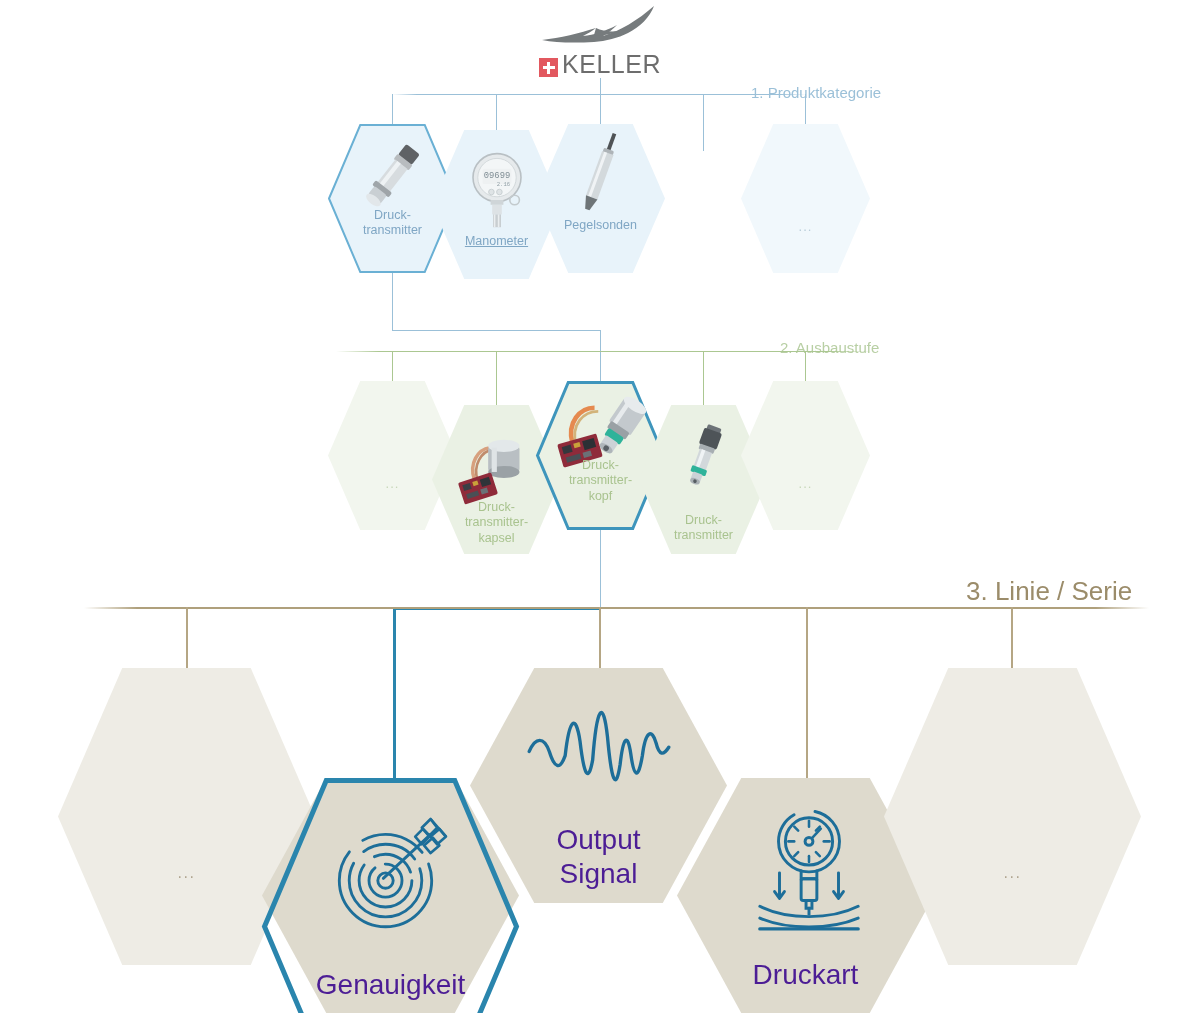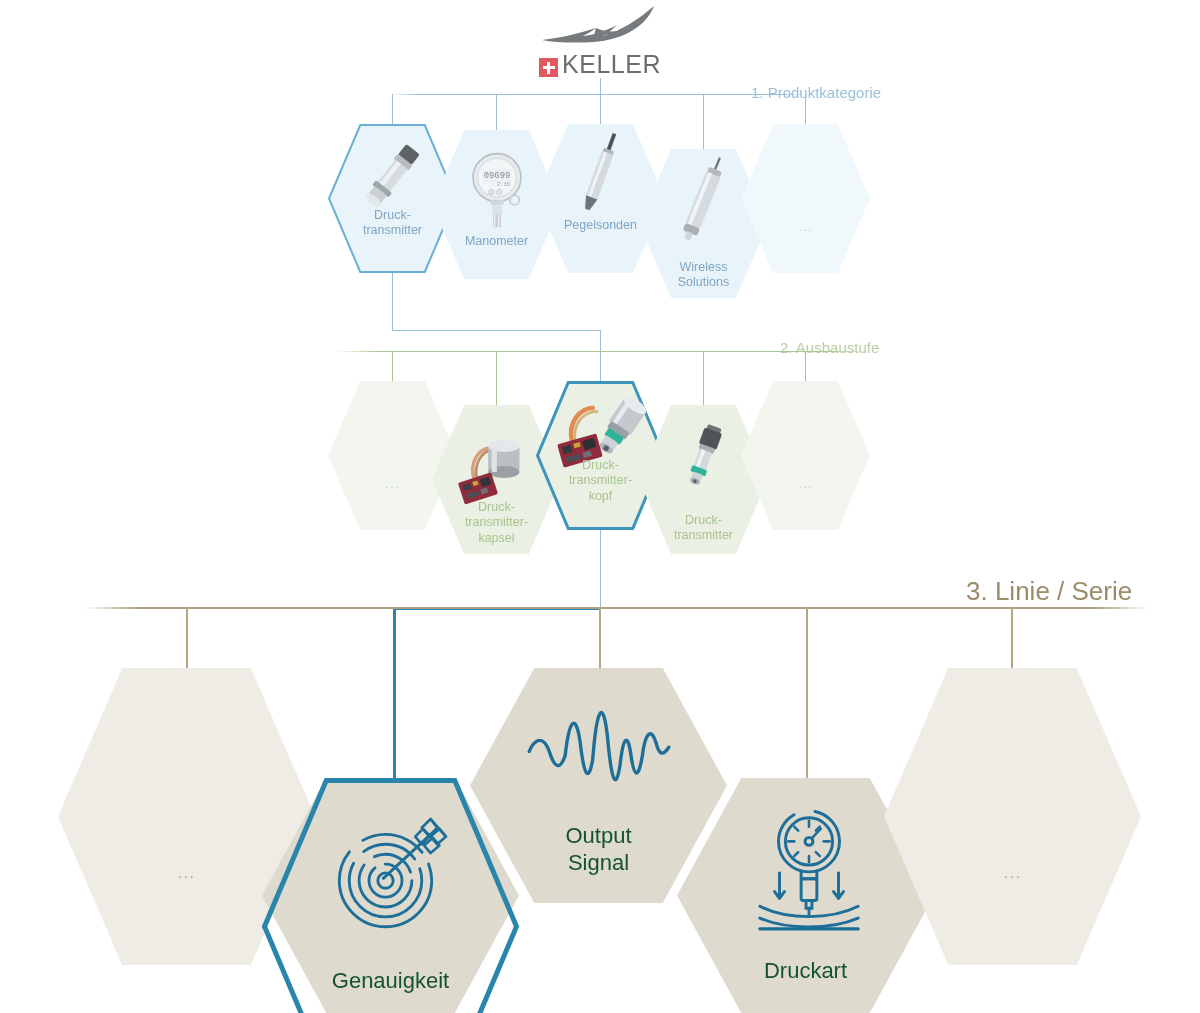--- a/index.html
+++ b/index.html
@@ -39,21 +39,21 @@
   .r1-fill{background:#e8f3fa;}
   .r1-fill-pale{background:#f1f8fc;}
   .r1-label{color:#7fa6c4;font-size:12.5px;}
   
   .r2-fill{background:#eaf1e4;}
   .r2-fill-pale{background:#f2f6ee;}
   .r2-label{color:#a9c38f;font-size:12.5px;}
   
   .r3-fill{background:#dedacd;}
   .r3-fill-pale{background:#eeece5;}
-  .r3-label{color:#14532d;font-size:22px;}
+  .r3-label{color:#4c1d95;font-size:28px;}
 
   .dots{color:#b9cdd9;font-size:13px;letter-spacing:1px;}
   .dots-g{color:#c7d7b9;font-size:13px;letter-spacing:1px;}
   .dots-t{color:#b0a590;font-size:16px;letter-spacing:1.5px;}
 
   
   .hex-outline{position:absolute;overflow:visible;}
 
   
   .axis-label{position:absolute;white-space:nowrap;margin-top:9px;}
@@ -158,51 +158,37 @@
       <text x="58" y="52" font-size="7" font-family="'Liberation Mono',monospace" fill="#93a1a8" text-anchor="middle">2.16</text>
       <circle cx="43" cy="60" r="3.5" fill="#dfe4e6" stroke="#c3cacd"></circle>
       <circle cx="53" cy="60" r="3.5" fill="#dfe4e6" stroke="#c3cacd"></circle>
       <rect x="42" y="70" width="16" height="6" fill="#cfd5d8"></rect>
       <circle cx="72" cy="70" r="6" fill="none" stroke="#c3cacd" stroke-width="2"></circle>
       <rect x="44" y="76" width="12" height="12" fill="#dde2e5"></rect>
       <rect x="45" y="88" width="10" height="16" fill="#c8ced1"></rect>
       <rect x="46" y="88" width="2" height="16" fill="#eaeef0"></rect>
       <rect x="51" y="88" width="2" height="16" fill="#eaeef0"></rect>
     </svg>
-    <div class="hex-label r1-label" style="top:104px;">Manometer</div>
+    <div class="hex-label r1-label" style="top:104px;text-decoration:underline;">Manometer</div>
   </div>
 
   <div class="hexbox" style="left:536px;top:124px;width:129px;height:149px;">
     <div class="hex r1-fill" style="left:0;top:0;width:129px;height:149px;"></div>
     <svg class="hex-img" viewBox="0 0 100 120" style="left:27px;top:4px;width:76px;height:92px;">
       <g transform="rotate(20 50 60)">
         <rect x="46" y="4" width="5" height="24" fill="#4f5356"></rect>
         <rect x="42" y="26" width="14" height="6" rx="2" fill="#aeb4b8"></rect>
         <rect x="41" y="31" width="16" height="62" fill="#d3d9dc"></rect>
         <rect x="44" y="31" width="4" height="62" fill="#f0f3f5"></rect>
         <path d="M41 93 L57 93 L52 110 L46 110 Z" fill="#6e7477"></path>
       </g>
     </svg>
     <div class="hex-label r1-label" style="top:94px;">Pegelsonden</div>
   </div>
 
-  <div class="hexbox" style="left:639px;top:149px;width:129px;height:149px;">
-    <div class="hex r1-fill" style="left:0;top:0;width:129px;height:149px;"></div>
-    <svg class="hex-img" viewBox="0 0 100 120" style="left:26px;top:4px;width:78px;height:94px;">
-      <g transform="rotate(22 50 60)">
-        <rect x="47" y="2" width="3" height="18" fill="#6e7477"></rect>
-        <rect x="40" y="18" width="18" height="8" rx="3" fill="#b5babd"></rect>
-        <rect x="39" y="25" width="20" height="72" rx="3" fill="#d5dbde"></rect>
-        <rect x="42" y="25" width="5" height="72" fill="#f1f4f6"></rect>
-        <rect x="39" y="96" width="20" height="10" rx="3" fill="#a9afb3"></rect>
-        <rect x="45" y="105" width="8" height="10" rx="2" fill="#cfd5d8"></rect>
-      </g>
-    </svg>
-    <div class="hex-label r1-label" style="top:111px;">Wireless<br>Solutions</div>
-  </div>
 
   <div class="hexbox" style="left:741px;top:124px;width:129px;height:149px;">
     <div class="hex r1-fill-pale" style="left:0;top:0;width:129px;height:149px;"></div>
     <div class="hex-label dots" style="top:95px;">...</div>
   </div>
 
   <div class="hexbox" style="left:328px;top:381px;width:129px;height:149px;">
     <div class="hex r2-fill-pale" style="left:0;top:0;width:129px;height:149px;"></div>
     <div class="hex-label dots-g" style="top:95px;">...</div>
   </div>

